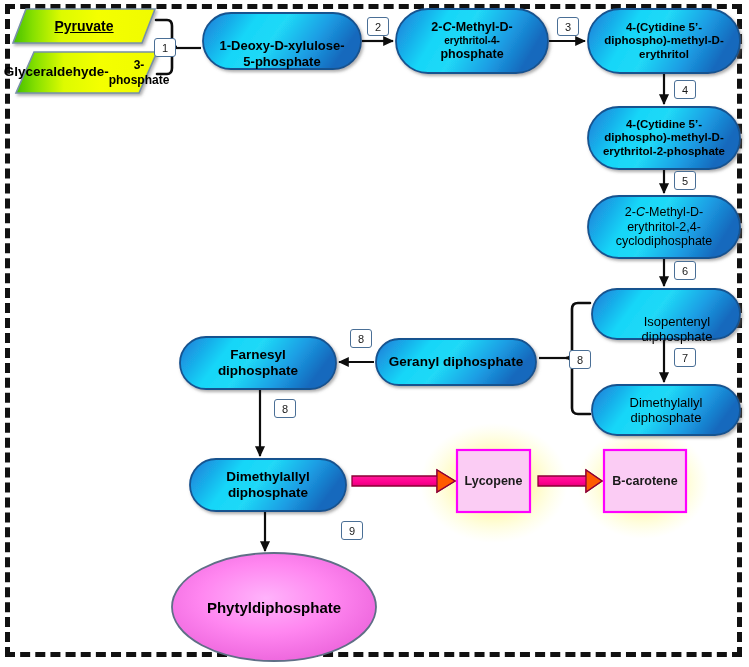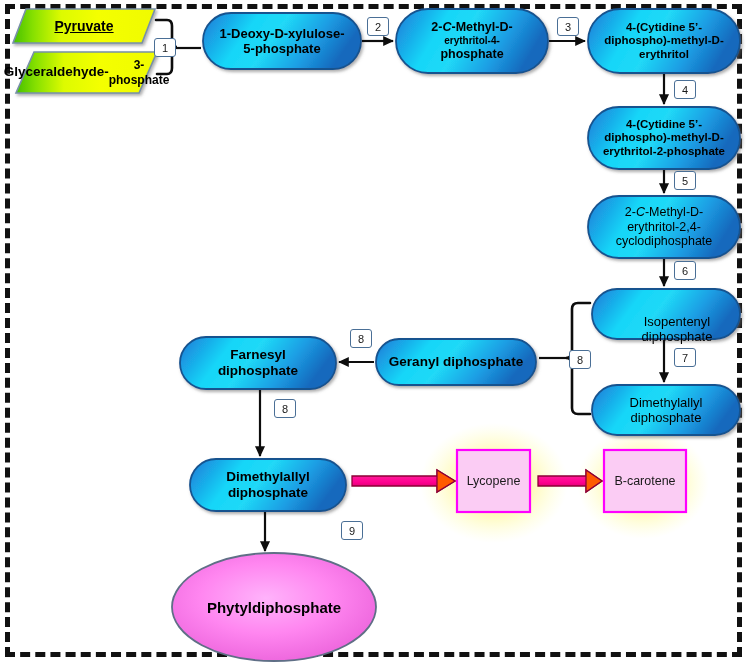--- a/index.html
+++ b/index.html
@@ -58,21 +58,21 @@
     position: relative;
     z-index: 4;
     color: #000000;
     font-weight: bold;
     line-height: 1.2;
   }
   .box-label {
     position: relative;
     z-index: 4;
     color: #1a1a1a;
-    font-weight: normal;
+    font-weight: bold;
   }
   .ellipse-label {
     position: relative;
     z-index: 4;
     color: #000000;
     font-weight: bold;
     font-size: 15px;
   }
   
   .step {
@@ -193,21 +193,21 @@
 
   <div class="node" style="left:13px; top:9px; width:142px; height:34px;text-decoration:underline;">
     <span class="para-label" style="font-size:14px;">Pyruvate</span>
   </div>
 
   <div class="node" style="left:16px; top:52px; width:141px; height:41px; ">
     <span class="para-label" style="font-size:13.5px;">Glyceraldehyde-</span>
     <span class="para-label" style="font-size:12px;">3-phosphate</span>
   </div>
 
-  <div class="node" style="left:203px; top:13px; width:158px; height:56px; flex-direction:column;">
+  <div class="node" style="left:203px; top:13px; width:158px; height:56px; flex-direction:column;justify-content:flex-end;">
     <span class="pill-label" style="font-size:13px;">1-Deoxy-D-xylulose-</span>
     <span class="pill-label" style="font-size:13px;">5-phosphate</span>
   </div>
 
   <div class="node" style="left:396px; top:9px; width:152px; height:64px; flex-direction:column;">
     <span class="pill-label" style="font-size:12.5px;"><span>2-</span><i class="ital">C</i><span>-Methyl-D-</span></span>
     <span class="pill-label" style="font-size:10px;">erythritol-4-</span>
     <span class="pill-label" style="font-size:12.5px;">phosphate</span>
   </div>
 

